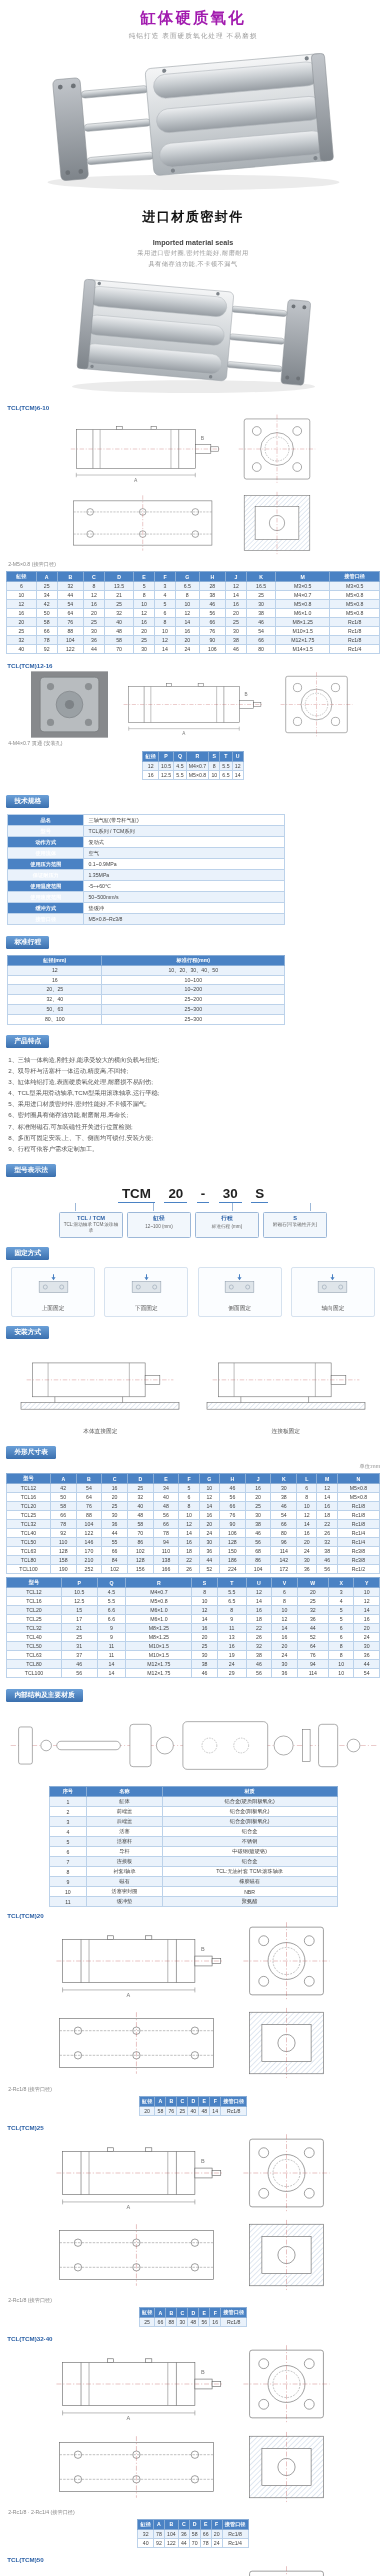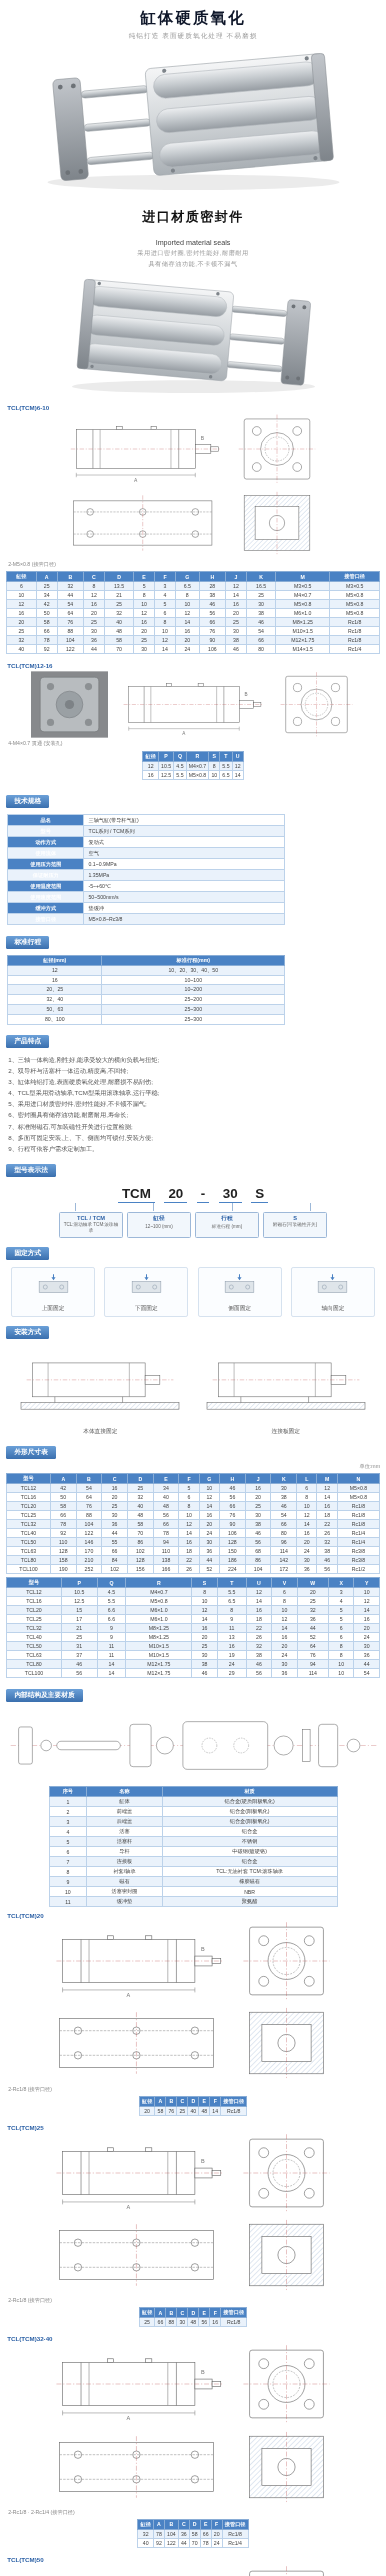--- a/index.html
+++ b/index.html
@@ -1,32 +1,32 @@
 <!DOCTYPE html>
 <html style="font-size:8.2px"><head>
 <meta charset="utf-8">
 <style>
   html,body{margin:0;padding:0;background:#fff;}
   body{width:386px;font-family:"Liberation Sans","DejaVu Sans",sans-serif;color:#333;}
   .page{width:386px;overflow:hidden;background:#fff;}
 
   
   .hero{padding-top:8.2px;text-align:center;}
-  .hero h1{margin:0;font-size:15.5px;letter-spacing:2.1px;color:#0f172a;font-weight:bold;}
+  .hero h1{margin:0;font-size:15.5px;letter-spacing:2.1px;color:#a21caf;font-weight:bold;}
   .hero p{margin:3.1px 0 0;font-size:6.7px;color:#9a9a9a;letter-spacing:1px;}
 
   
   .photo{width:386px;display:flex;justify-content:center;align-items:center;background:#fff;}
   .photo svg{display:block;}
   .photo2 svg{transform:scaleX(-1);}
 
   
   .seals{text-align:center;margin-top:5.2px;}
   .seals h2{margin:12px;font-size:13px;letter-spacing:1.5px;color:#111;font-weight:bold;}
-  .seals .en{margin:1.5px 0 0;font-size:7.2px;font-weight:normal;color:#444;}
+  .seals .en{margin:1.5px 0 0;font-size:7.2px;font-weight:bold;color:#444;}
   .seals .desc{margin:2.1px 0 0;font-size:6.2px;color:#9a9a9a;letter-spacing:0.5px;}
 
   
   .bar{display:inline-block;background:linear-gradient(180deg,#6ba0d8,#3a6fae);color:#fff;
        font-size:6.7px;font-weight:bold;padding:2.1px 8.2px;border-radius:1.5px;margin:7.2px 0 3.1px 6.2px;}
 
   
   .block{margin:5.2px 0 8.2px;}
   .dlabel{color:#2a5fa5;font-weight:bold;font-size:6.2px;margin:4.1px 0 1px 7.2px;}
   .dnote{color:#888;font-size:5.2px;margin:1px 0 1px 8.2px;}

